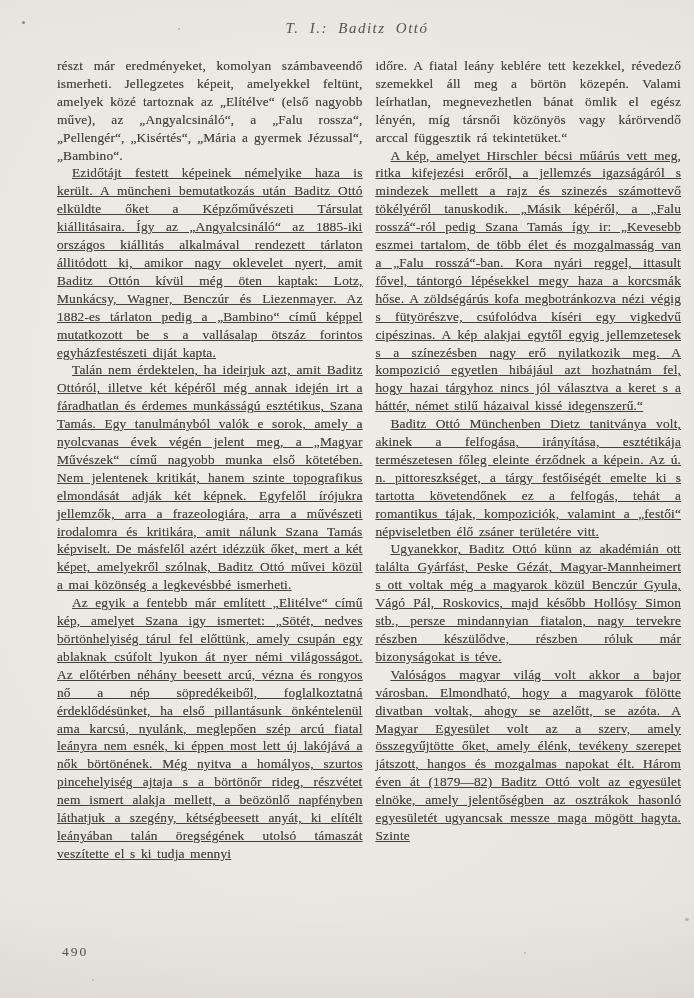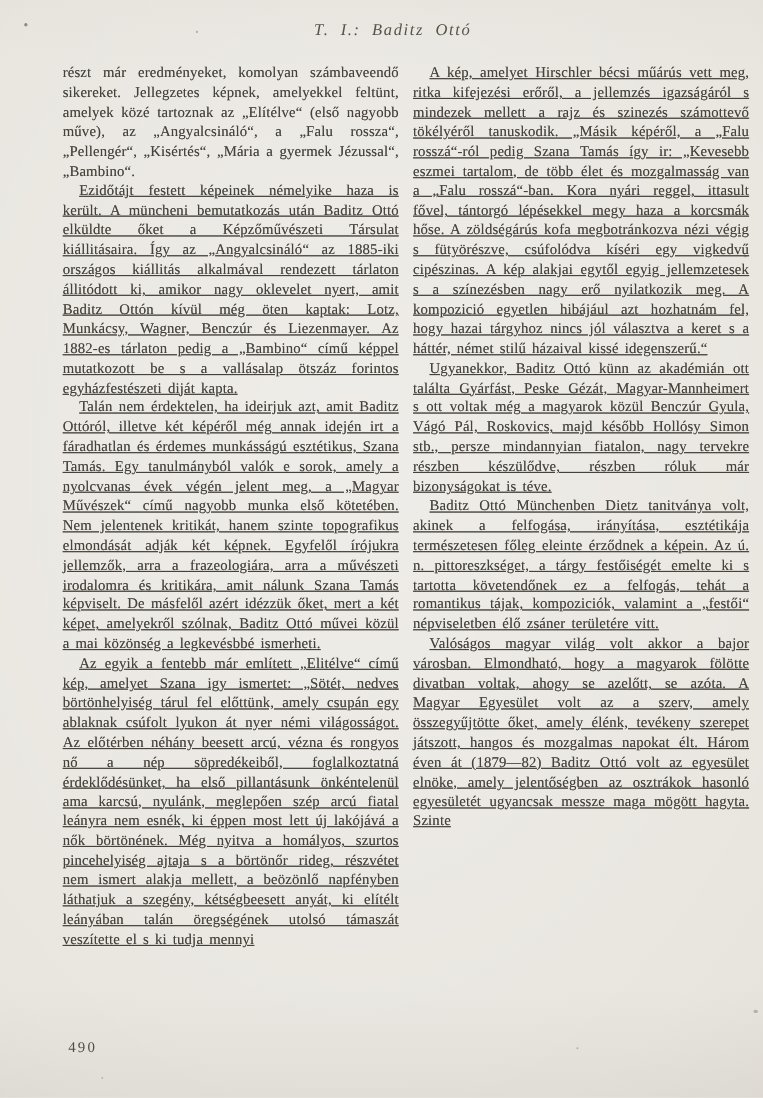--- a/index.html
+++ b/index.html
@@ -86,26 +86,27 @@
 <span class="speck" style="left:178px; top:28px; width:2px; height:2px; opacity:.6;"></span>
 <span class="speck" style="left:676px; top:232px; width:3px; height:2px; opacity:.5;"></span>
 <span class="speck" style="left:685px; top:918px; width:4px; height:3px; opacity:.55;"></span>
 <span class="speck" style="left:524px; top:952px; width:2px; height:2px; opacity:.5;"></span>
 <span class="speck" style="left:92px; top:979px; width:2px; height:2px; opacity:.45;"></span>
 
 <div class="running-head">T. I.: Baditz Ottó</div>
 
 <div class="text-block">
   <div class="column">
-      <p class="para">részt már eredményeket, komolyan számbaveendő sikereket. Jellegzetes képnek, amelyekkel feltünt, amelyek közé tartoznak az „Elítélve“ (első nagyobb műve), az „Angyalcsináló“, a „Falu rossza“, „Pellengér“, „Kisértés“, „Mária a gyermek Jézussal“, „Bambino“.</p>
+      <p class="para">részt már eredményeket, komolyan számbaveendő ismerheti. Jellegzetes képeit, amelyekkel feltünt, amelyek közé tartoznak az „Elítélve“ (első nagyobb műve), az „Angyalcsináló“, a „Falu rossza“, „Pellengér“, „Kisértés“, „Mária a gyermek Jézussal“, „Bambino“.</p>
       <p class="para indent">Ezidőtájt festett képeinek némelyike haza is került. A müncheni bemutatkozás után Baditz Ottó elküldte őket a Képzőművészeti Társulat kiállitásaira. Így az „Angyalcsináló“ az 1885-iki országos kiállitás alkalmával rendezett tárlaton állitódott ki, amikor nagy oklevelet nyert, amit Baditz Ottón kívül még öten kaptak: Lotz, Munkácsy, Wagner, Benczúr és Liezenmayer. Az 1882-es tárlaton pedig a „Bambino“ című képpel mutatkozott be s a vallásalap ötszáz forintos egyházfestészeti diját kapta.</p>
       <p class="para indent">Talán nem érdektelen, ha ideirjuk azt, amit Baditz Ottóról, illetve két képéről még annak idején irt a fáradhatlan és érdemes munkásságú esztétikus, Szana Tamás. Egy tanulmányból valók e sorok, amely a nyolcvanas évek végén jelent meg, a „Magyar Művészek“ című nagyobb munka első kötetében. Nem jelentenek kritikát, hanem szinte topografikus elmondását adják két képnek. Egyfelől írójukra jellemzők, arra a frazeologiára, arra a művészeti irodalomra és kritikára, amit nálunk Szana Tamás képviselt. De másfelől azért idézzük őket, mert a két képet, amelyekről szólnak, Baditz Ottó művei közül a mai közönség a legkevésbbé ismerheti.</p>
       <p class="para indent">Az egyik a fentebb már említett „Elitélve“ című kép, amelyet Szana igy ismertet: „Sötét, nedves börtönhelyiség tárul fel előttünk, amely csupán egy ablaknak csúfolt lyukon át nyer némi világosságot. Az előtérben néhány beesett arcú, vézna és rongyos nő a nép söpredékeiből, foglalkoztatná érdeklődésünket, ha első pillantásunk önkéntelenül ama karcsú, nyulánk, meglepően szép arcú fiatal leányra nem esnék, ki éppen most lett új lakójává a nők börtönének. Még nyitva a homályos, szurtos pincehelyiség ajtaja s a börtönőr rideg, részvétet nem ismert alakja mellett, a beözönlő napfényben láthatjuk a szegény, kétségbeesett anyát, ki elítélt leányában talán öregségének utolsó támaszát veszítette el s ki tudja mennyi</p>
     </div>
   <div class="column">
+      <p class="para">időre. A fiatal leány keblére tett kezekkel, révedező szemekkel áll meg a börtön közepén. Valami leírhatlan, megnevezhetlen bánat ömlik el egész lényén, míg társnői közönyös vagy kárörvendő arccal függesztik rá tekintetüket.“</p>
       <p class="para indent">A kép, amelyet Hirschler bécsi műárús vett meg, ritka kifejezési erőről, a jellemzés igazságáról s mindezek mellett a rajz és szinezés számottevő tökélyéről tanuskodik. „Másik képéről, a „Falu rosszá“-ról pedig Szana Tamás így ir: „Kevesebb eszmei tartalom, de több élet és mozgalmasság van a „Falu rosszá“-ban. Kora nyári reggel, ittasult fővel, tántorgó lépésekkel megy haza a korcsmák hőse. A zöldségárús kofa megbotránkozva nézi végig s fütyörészve, csúfolódva kíséri egy vigkedvű cipészinas. A kép alakjai egytől egyig jellemzetesek s a színezésben nagy erő nyilatkozik meg. A kompozició egyetlen hibájául azt hozhatnám fel, hogy hazai tárgyhoz nincs jól választva a keret s a háttér, német stilű házaival kissé idegenszerű.“</p>
+      <p class="para indent">Baditz Ottó Münchenben Dietz tanitványa volt, akinek a felfogása, irányítása, esztétikája természetesen főleg eleinte érződnek a képein. Az ú. n. pittoreszkséget, a tárgy festőiségét emelte ki s tartotta követendőnek ez a felfogás, tehát a romantikus tájak, kompoziciók, valamint a „festői“ népviseletben élő zsáner területére vitt.</p>
       <p class="para indent">Ugyanekkor, Baditz Ottó künn az akadémián ott találta Gyárfást, Peske Gézát, Magyar-Mannheimert s ott voltak még a magyarok közül Benczúr Gyula, Vágó Pál, Roskovics, majd később Hollósy Simon stb., persze mindannyian fiatalon, nagy tervekre részben készülődve, részben róluk már bizonyságokat is téve.</p>
-      <p class="para indent">Baditz Ottó Münchenben Dietz tanitványa volt, akinek a felfogása, irányítása, esztétikája természetesen főleg eleinte érződnek a képein. Az ú. n. pittoreszkséget, a tárgy festőiségét emelte ki s tartotta követendőnek ez a felfogás, tehát a romantikus tájak, kompoziciók, valamint a „festői“ népviseletben élő zsáner területére vitt.</p>
       <p class="para indent">Valóságos magyar világ volt akkor a bajor városban. Elmondható, hogy a magyarok fölötte divatban voltak, ahogy se azelőtt, se azóta. A Magyar Egyesület volt az a szerv, amely összegyűjtötte őket, amely élénk, tevékeny szerepet játszott, hangos és mozgalmas napokat élt. Három éven át (1879—82) Baditz Ottó volt az egyesület elnöke, amely jelentőségben az osztrákok hasonló egyesületét ugyancsak messze maga mögött hagyta. Szinte</p>
     </div>
 </div>
 
 <div class="folio">490</div>
 
 </body></html>

